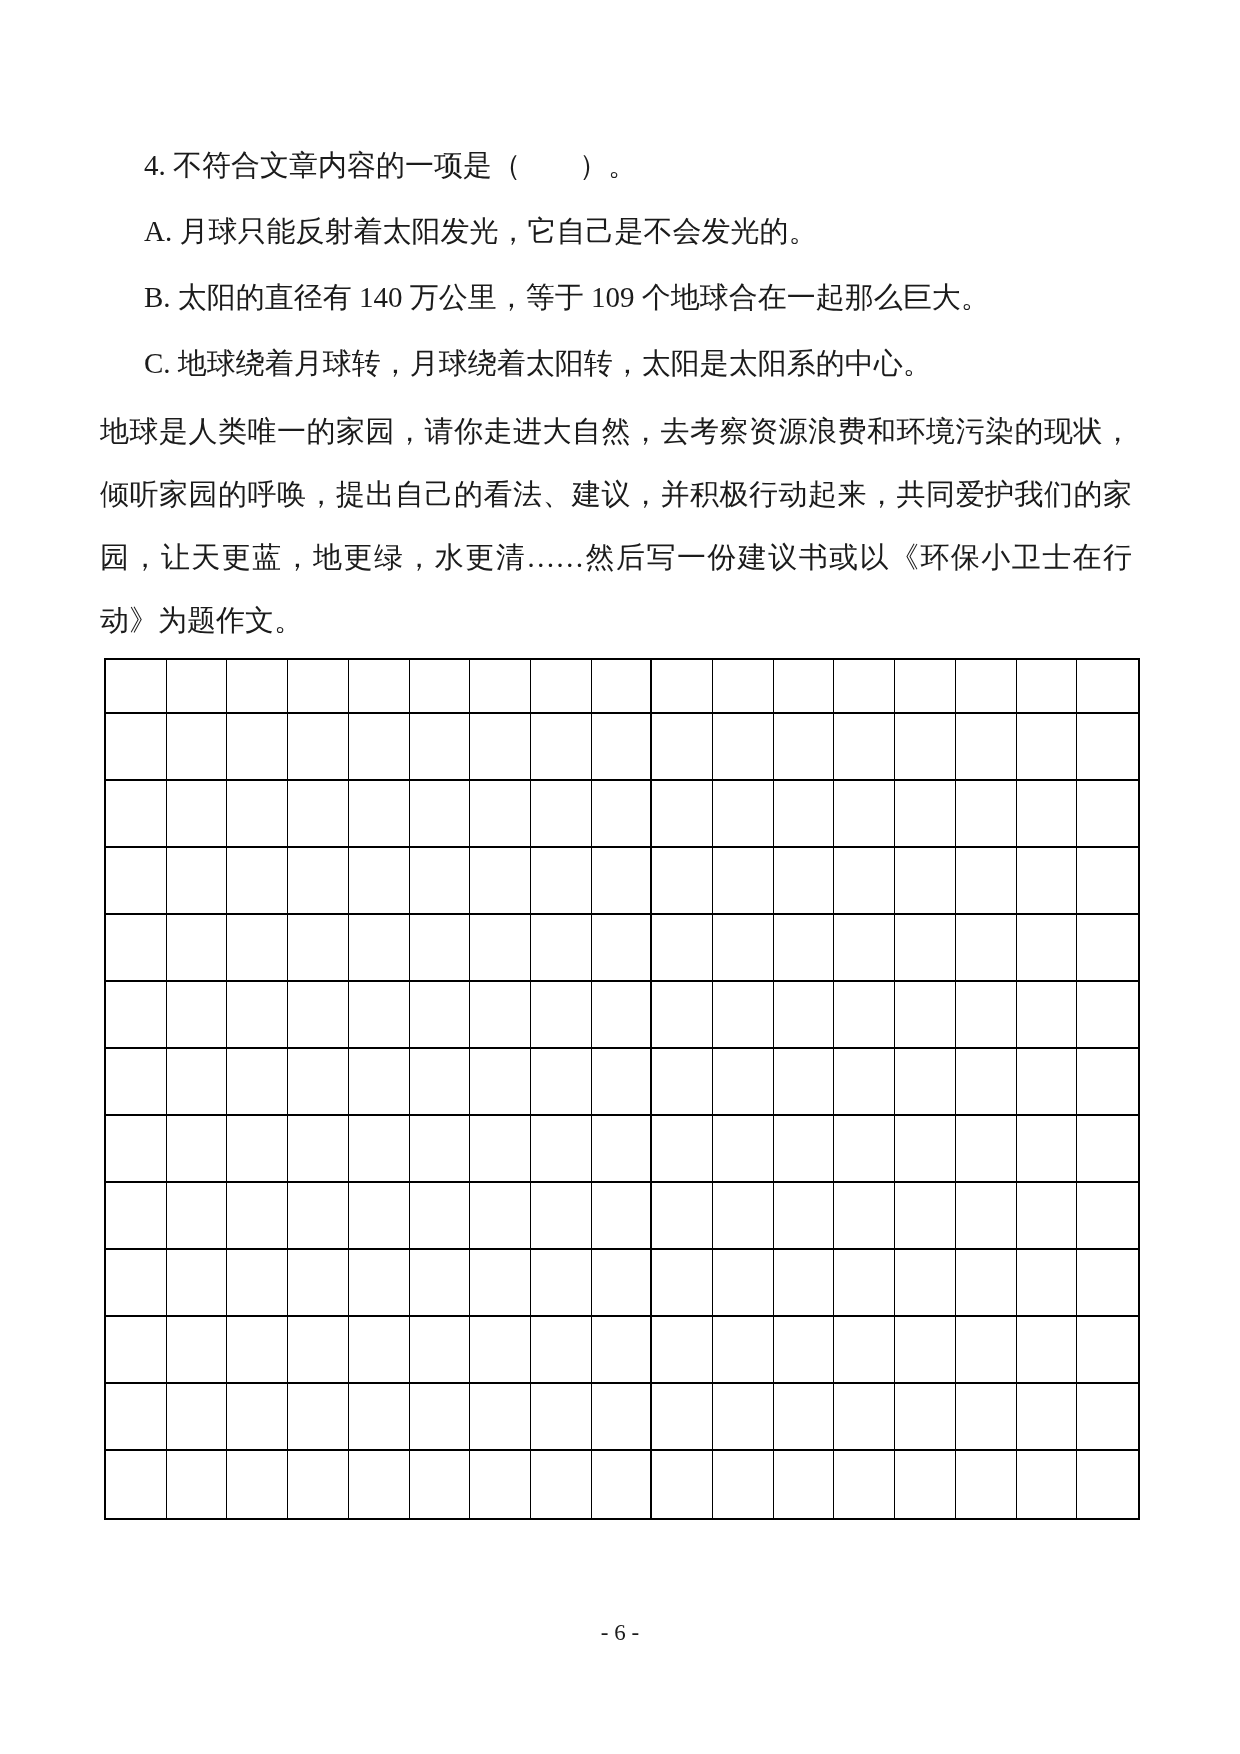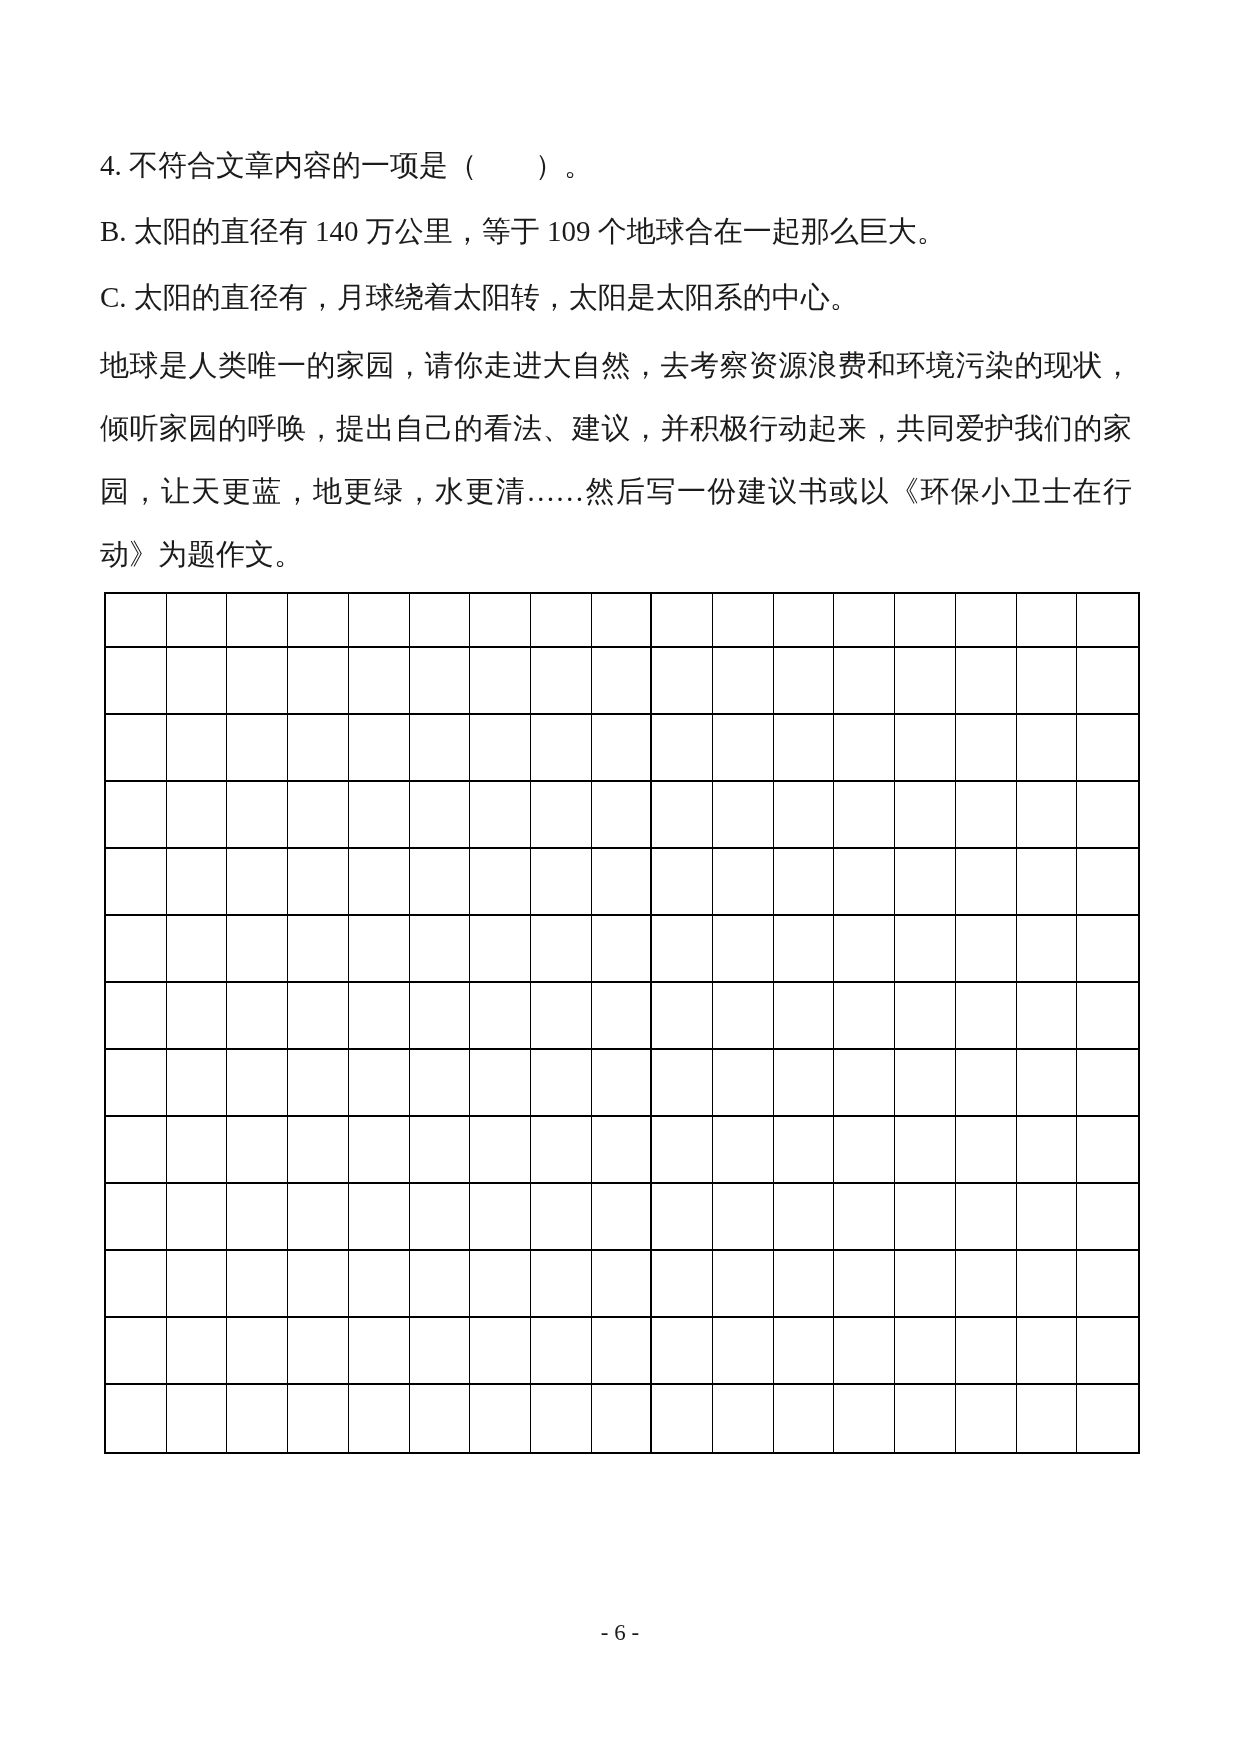--- a/index.html
+++ b/index.html
@@ -14,20 +14,21 @@
   .content {
     position: absolute;
     left: 100px;
     top: 132px;
     width: 1032px;
   }
   .q-line {
     font-size: 29px;
     line-height: 66px;
     white-space: nowrap;
+    margin-left: 44px;
   }
   .section-heading {
     font-size: 30px;
     font-weight: bold;
     line-height: 66px;
     margin-top: 10px;
     letter-spacing: 2px;
   }
   .prompt {
     font-size: 29px;
@@ -66,24 +67,25 @@
     color: #1b1b1b;
   }
 </style>
 </head>
 <body>
 
 <div class="content">
 
   <div class="q-line">4. 不符合文章内容的一项是（　　）。</div>
 
+  <div class="q-line">A. 月球只能反射着太阳发光，它自己是不会发光的。</div>
 
   <div class="q-line">B. 太阳的直径有 140 万公里，等于 109 个地球合在一起那么巨大。</div>
 
-  <div class="q-line">C. 太阳的直径有，月球绕着太阳转，太阳是太阳系的中心。</div>
+  <div class="q-line">C. 地球绕着月球转，月球绕着太阳转，太阳是太阳系的中心。</div>
 
 
   <div class="prompt">地球是人类唯一的家园，请你走进大自然，去考察资源浪费和环境污染的现状，倾听家园的呼唤，提出自己的看法、建议，并积极行动起来，共同爱护我们的家园，让天更蓝，地更绿，水更清……然后写一份建议书或以《环保小卫士在行动》为题作文。</div>
 
   <div class="grid-wrap">
     <div class="char-grid" style="grid-template-columns: repeat(17, 1fr);">
         <div class="cell first-row"></div>
         <div class="cell first-row"></div>
         <div class="cell first-row"></div>
         <div class="cell first-row"></div>

